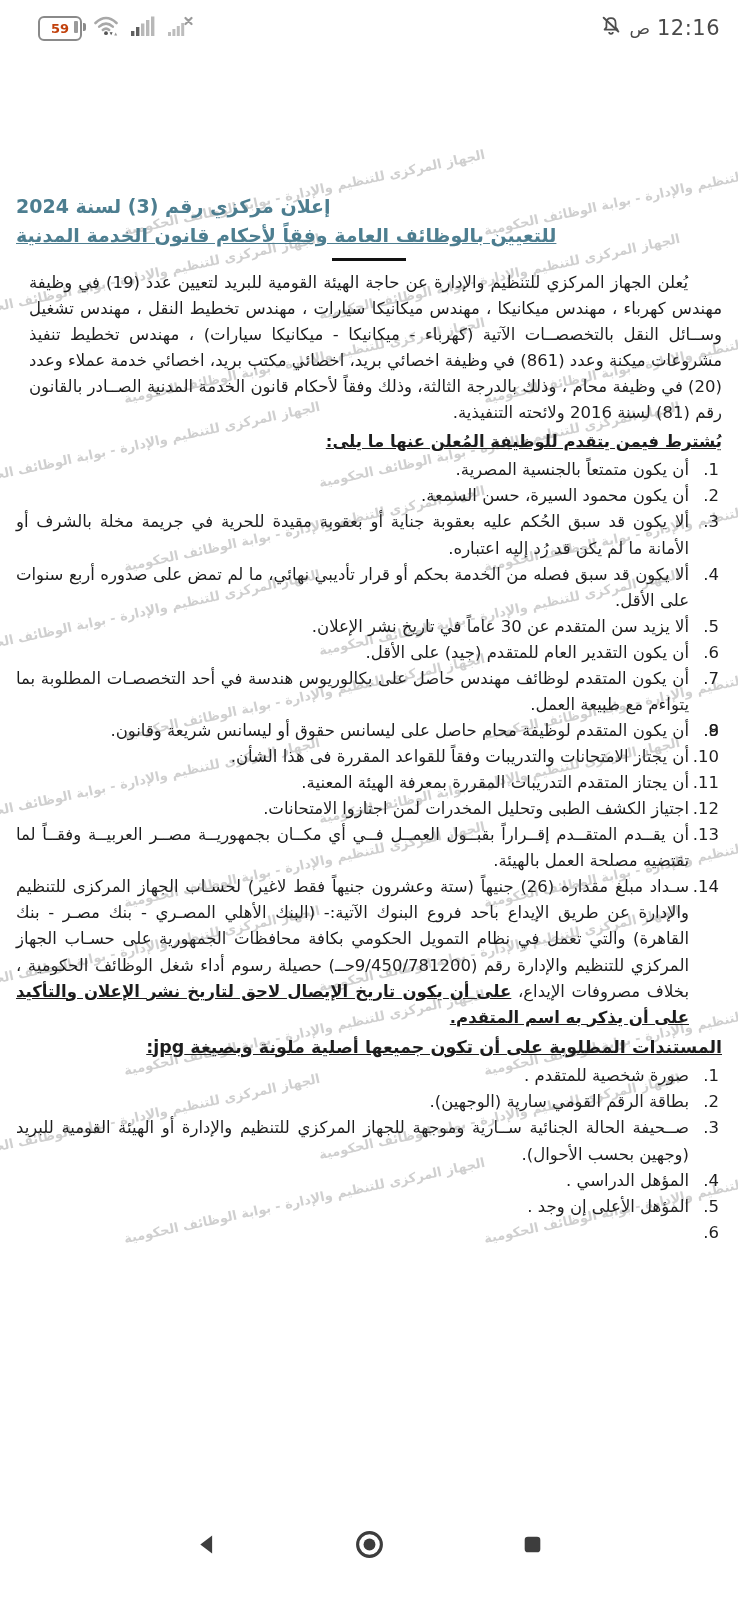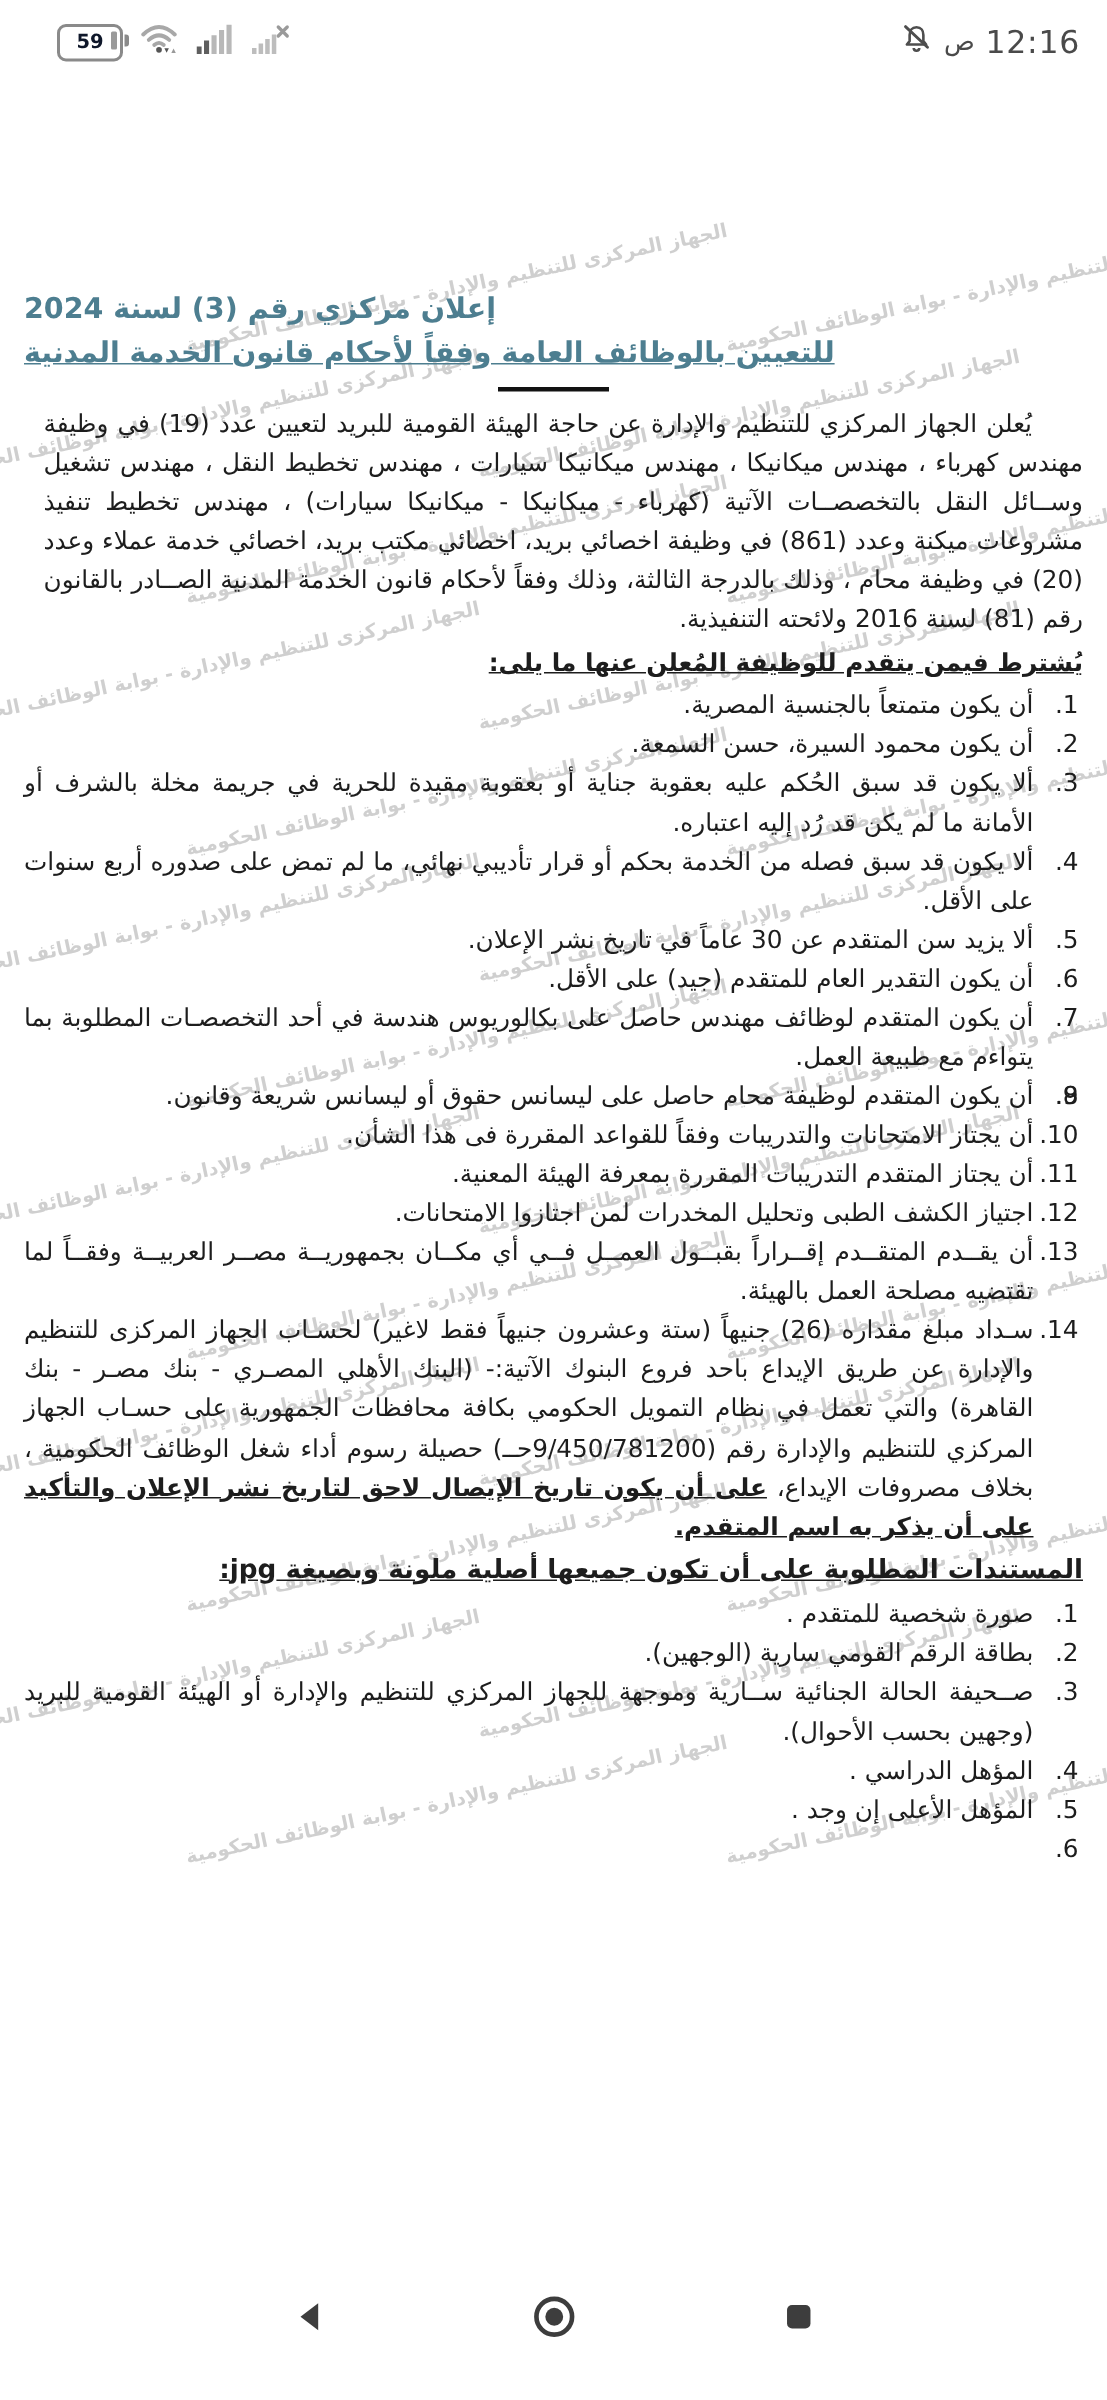--- a/index.html
+++ b/index.html
@@ -13,21 +13,21 @@
   
   .status-bar{
     position:absolute;top:6px;left:0;right:0;height:44px;
     display:flex;align-items:center;justify-content:space-between;
     padding:0 18px 0 38px;box-sizing:border-box;
   }
   .sb-left{display:flex;align-items:center;gap:11px;}
   .battery{
     position:relative;width:40px;height:21px;border:2px solid #8a8a8a;border-radius:6px;
     display:flex;align-items:center;justify-content:center;
-    color:#0f172a;font-size:13px;font-weight:bold;background:#fff;
+    color:#c2410c;font-size:13px;font-weight:bold;background:#fff;
   }
   .battery::after{
     content:"";position:absolute;right:-6px;top:5px;width:3px;height:8px;
     background:#8a8a8a;border-radius:0 2px 2px 0;
   }
   .battery .charge{position:absolute;right:2px;top:3px;width:4px;height:12px;background:#9a9a9a;border-radius:1px;}
   .sb-right{display:flex;align-items:center;gap:7px;color:#4a4a4a;}
   .sb-time{font-size:21px;letter-spacing:.5px;}
   .sb-period{font-size:17px;}
 

